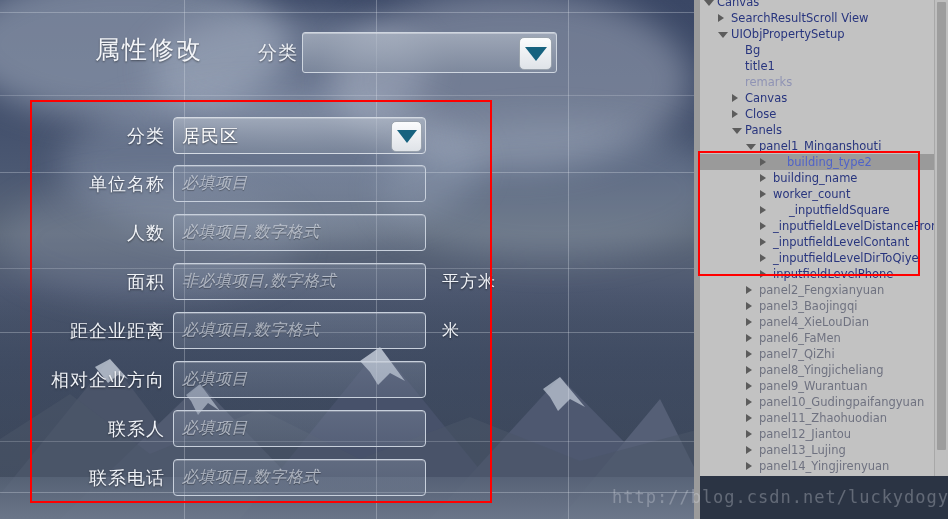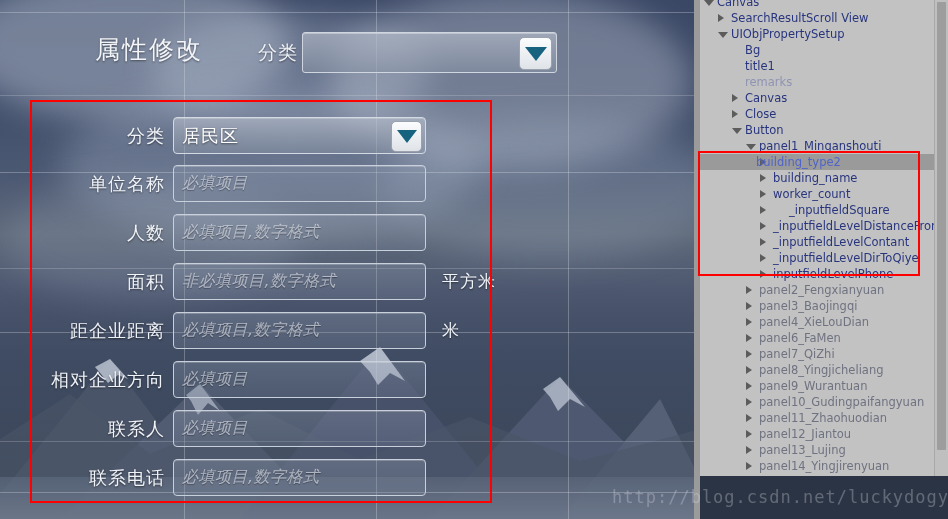--- a/index.html
+++ b/index.html
@@ -309,29 +309,29 @@
         <div class="node">
           <span class="arrow" style="left: 32px;"></span>
           <span class="txt" style="left: 45px;">Canvas</span>
         </div>
         <div class="node">
           <span class="arrow" style="left: 32px;"></span>
           <span class="txt" style="left: 45px;">Close</span>
         </div>
         <div class="node">
           <span class="arrow open" style="left: 32px;"></span>
-          <span class="txt" style="left: 45px;">Button</span>
+          <span class="txt" style="left: 45px;">Panels</span>
         </div>
         <div class="node">
           <span class="arrow open" style="left: 46px;"></span>
           <span class="txt" style="left: 59px;">panel1_Minganshouti</span>
         </div>
         <div class="node selected">
           <span class="arrow" style="left: 60px;"></span>
-          <span class="txt" style="left: 56px;">building_type2</span>
+          <span class="txt" style="left: 87px;">building_type2</span>
         </div>
         <div class="node">
           <span class="arrow" style="left: 60px;"></span>
           <span class="txt" style="left: 73px;">building_name</span>
         </div>
         <div class="node">
           <span class="arrow" style="left: 60px;"></span>
           <span class="txt" style="left: 73px;">worker_count</span>
         </div>
         <div class="node">

